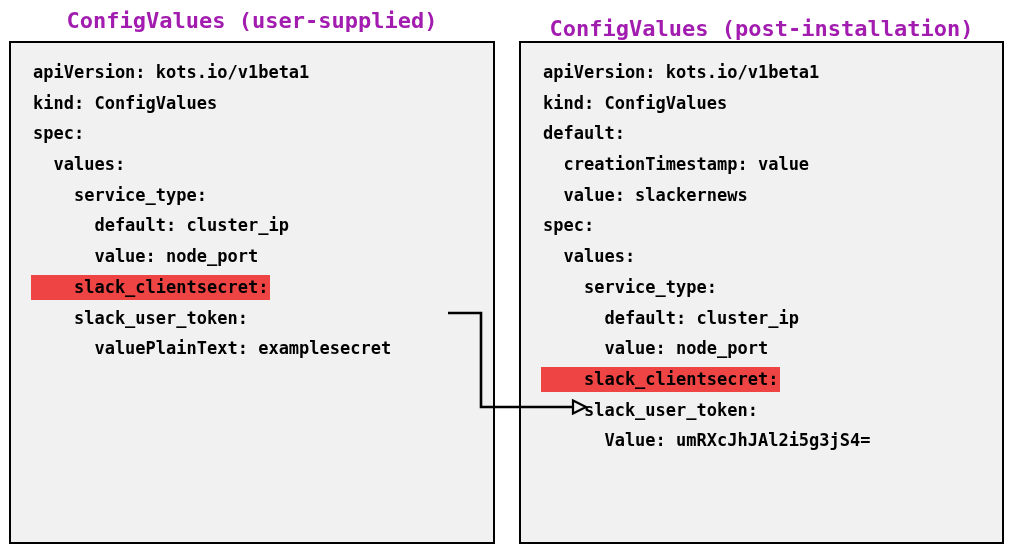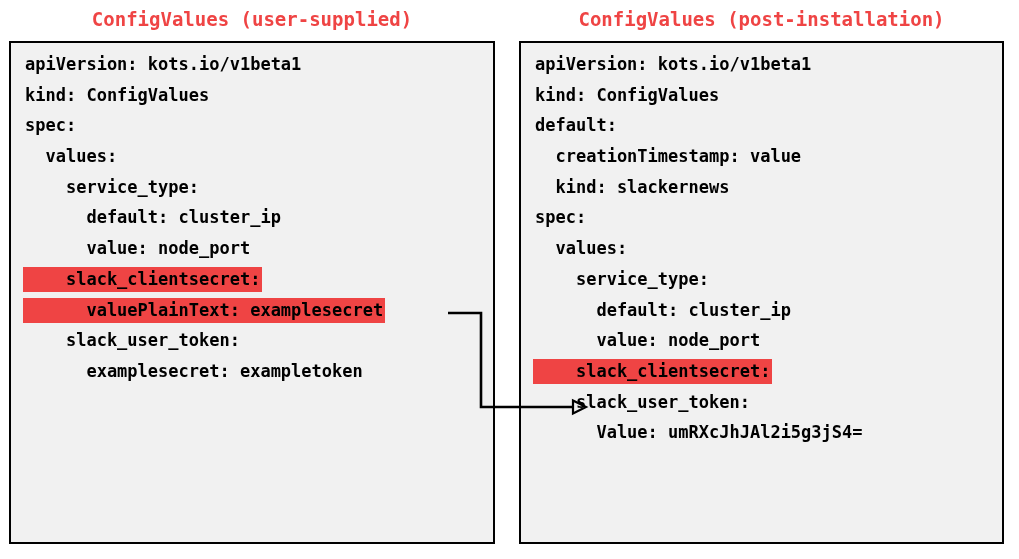--- a/index.html
+++ b/index.html
@@ -12,49 +12,49 @@
     height: 559px;
     position: relative;
     overflow: hidden;
     font-family: "DejaVu Sans Mono", "Liberation Mono", monospace;
   }
 
   .panel-title {
     position: absolute;
     top: 8px;
     font-family: "DejaVu Sans Mono", "Liberation Mono", monospace;
-    font-size: 19px;
+    font-size: 22px;
     font-weight: bold;
-    color: #ef4444;
+    color: #a21caf;
     letter-spacing: 0px;
     white-space: nowrap;
     text-align: center;
   }
   #title-left  { left: 9px;  width: 486px; }
-  #title-right { left: 519px; width: 485px; }
+  #title-right { left: 519px; width: 485px; margin-top: 8px; }
 
   .yaml-box {
     position: absolute;
     top: 41px;
     height: 503px;
     box-sizing: border-box;
     background: #f1f1f1;
     border: 2px solid #000000;
     overflow: hidden;
   }
   #box-left  { left: 9px;  width: 486px; }
   #box-right { left: 519px; width: 485px; }
 
   .yaml-lines {
     position: absolute;
     left: 0;
     top: 6px;
     right: 0;
     padding: 0;
-    margin: 0;
+    margin: 8px;
     list-style: none;
   }
 
   .yaml-line {
     height: 30.7px;
     line-height: 30.7px;
     font-family: "DejaVu Sans Mono", "Liberation Mono", monospace;
     font-size: 17px;
     font-weight: bold;
     color: #000000;
@@ -91,33 +91,32 @@
 <div class="yaml-box" id="box-left">
   <ul class="yaml-lines" id="lines-left">
       <li class="yaml-line"><span class="txt">apiVersion: kots.io/v1beta1</span></li>
       <li class="yaml-line"><span class="txt">kind: ConfigValues</span></li>
       <li class="yaml-line"><span class="txt">spec:</span></li>
       <li class="yaml-line"><span class="txt">  values:</span></li>
       <li class="yaml-line"><span class="txt">    service_type:</span></li>
       <li class="yaml-line"><span class="txt">      default: cluster_ip</span></li>
       <li class="yaml-line"><span class="txt">      value: node_port</span></li>
       <li class="yaml-line hl"><span class="txt">    slack_clientsecret:</span></li>
-      <li class="yaml-line hl"><span class="txt">      valuePlainText: examplesecret</span></li>
       <li class="yaml-line"><span class="txt">    slack_user_token:</span></li>
-      <li class="yaml-line"><span class="txt">      examplesecret: exampletoken</span></li>
+      <li class="yaml-line"><span class="txt">      valuePlainText: examplesecret</span></li>
     </ul>
 </div>
 
 <div class="yaml-box" id="box-right">
   <ul class="yaml-lines" id="lines-right">
       <li class="yaml-line"><span class="txt">apiVersion: kots.io/v1beta1</span></li>
       <li class="yaml-line"><span class="txt">kind: ConfigValues</span></li>
       <li class="yaml-line"><span class="txt">default:</span></li>
       <li class="yaml-line"><span class="txt">  creationTimestamp: value</span></li>
-      <li class="yaml-line"><span class="txt">  kind: slackernews</span></li>
+      <li class="yaml-line"><span class="txt">  value: slackernews</span></li>
       <li class="yaml-line"><span class="txt">spec:</span></li>
       <li class="yaml-line"><span class="txt">  values:</span></li>
       <li class="yaml-line"><span class="txt">    service_type:</span></li>
       <li class="yaml-line"><span class="txt">      default: cluster_ip</span></li>
       <li class="yaml-line"><span class="txt">      value: node_port</span></li>
       <li class="yaml-line hl"><span class="txt">    slack_clientsecret:</span></li>
       <li class="yaml-line"><span class="txt">    slack_user_token:</span></li>
       <li class="yaml-line"><span class="txt">      Value: umRXcJhJAl2i5g3jS4=</span></li>
     </ul>
 </div>

